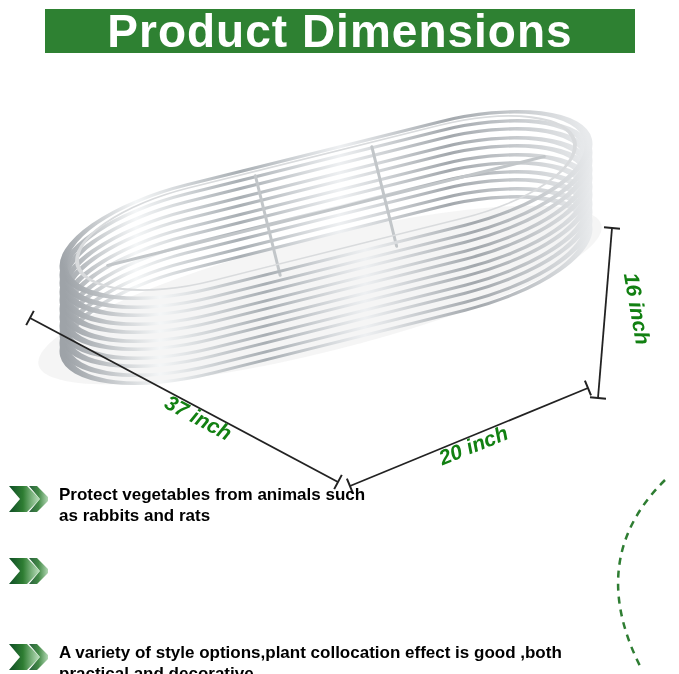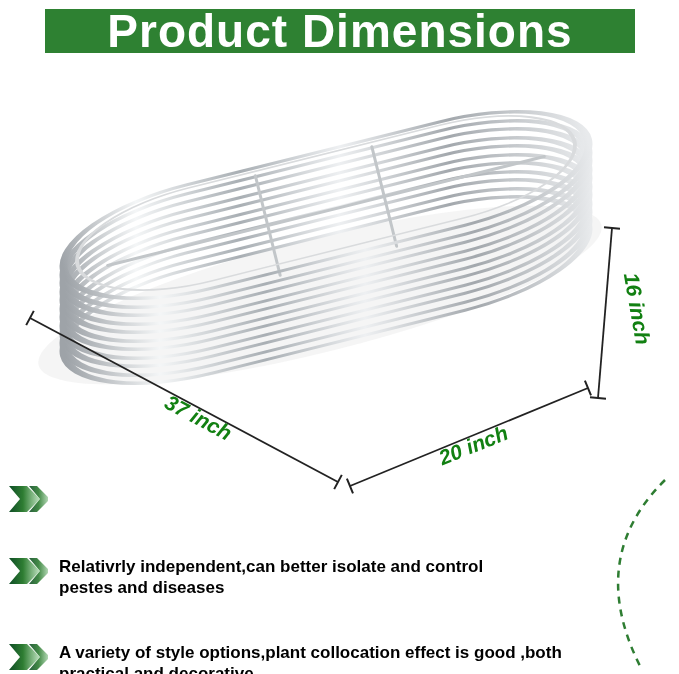--- a/index.html
+++ b/index.html
@@ -103,29 +103,29 @@
 
   <div class="banner">
     <span class="title">Product Dimensions</span>
   </div>
 
   <div class="feature f1">
     <svg class="icon" width="40" height="28" viewBox="0 0 40 28">
       <path d="M1 1 h18 l13 13 -13 13 H1 l11 -13 Z" fill="url(#fgrad)"></path>
       <path d="M21 1 h8 l13 13 -13 13 h-8 l11 -13 Z" fill="url(#fgrad)" opacity="0.9"></path>
     </svg>
+    <div class="text">Protect vegetables from animals such
+as rabbits and rats</div>
   </div>
 
   <div class="feature f2">
     <svg class="icon" width="40" height="28" viewBox="0 0 40 28">
       <path d="M1 1 h18 l13 13 -13 13 H1 l11 -13 Z" fill="url(#fgrad)"></path>
       <path d="M21 1 h8 l13 13 -13 13 h-8 l11 -13 Z" fill="url(#fgrad)" opacity="0.9"></path>
     </svg>
-    <div class="text">Relativrly independent,can better isolate and control
-pestes and diseases</div>
   </div>
 
   <div class="feature f3">
     <svg class="icon" width="40" height="28" viewBox="0 0 40 28">
       <path d="M1 1 h18 l13 13 -13 13 H1 l11 -13 Z" fill="url(#fgrad)"></path>
       <path d="M21 1 h8 l13 13 -13 13 h-8 l11 -13 Z" fill="url(#fgrad)" opacity="0.9"></path>
     </svg>
     <div class="text">A variety of style options,plant collocation effect  is good ,both
 practical and decorative</div>
   </div>

